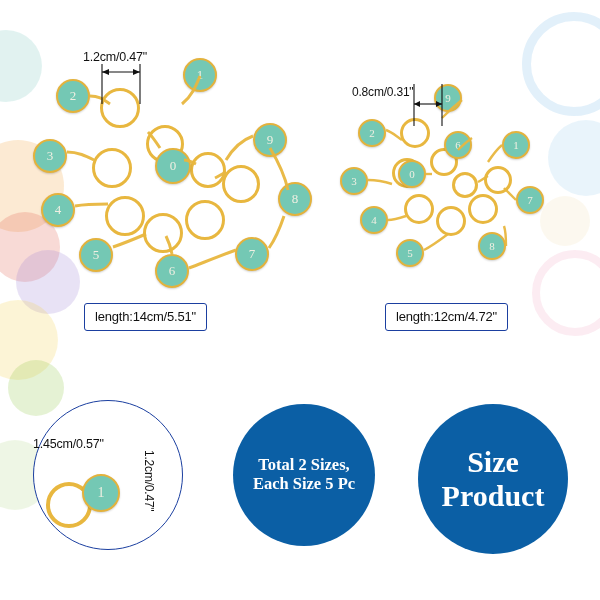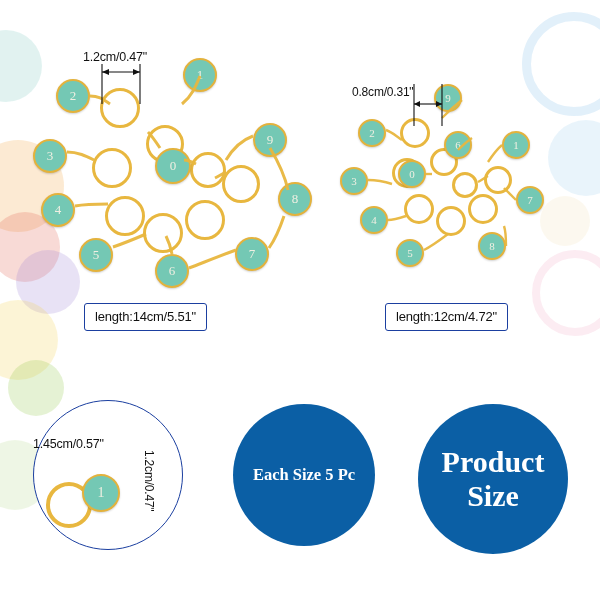--- a/index.html
+++ b/index.html
@@ -261,24 +261,25 @@
   <div class="inset-circle" style="left:33px;top:400px;width:148px;height:148px;"></div>
   <div class="ring" style="left:46px;top:482px;width:46px;height:46px;border-width:4px;"></div>
   <div class="disc" style="left:82px;top:474px;width:38px;height:38px;font-size:14px;">
     <span>1</span>
   </div>
   <div class="dim-label" style="left:33px;top:437px;">1.45cm/0.57"</div>
   <div class="dim-label vert" style="left:156px;top:450px;font-size:12px;">1.2cm/0.47"</div>
 
   <div class="blue-circle" id="circle-total" style="left:233px;top:404px;width:142px;height:142px;">
     <div>
+      <div>Total 2 Sizes,</div>
       <div>Each Size 5 Pc</div>
     </div>
   </div>
 
   <div class="blue-circle" id="circle-product" style="left:418px;top:404px;width:150px;height:150px;">
     <div>
+      <div>Size</div>
       <div>Product</div>
-      <div>Size</div>
     </div>
   </div>
 
 </div>
 
 </body></html>

